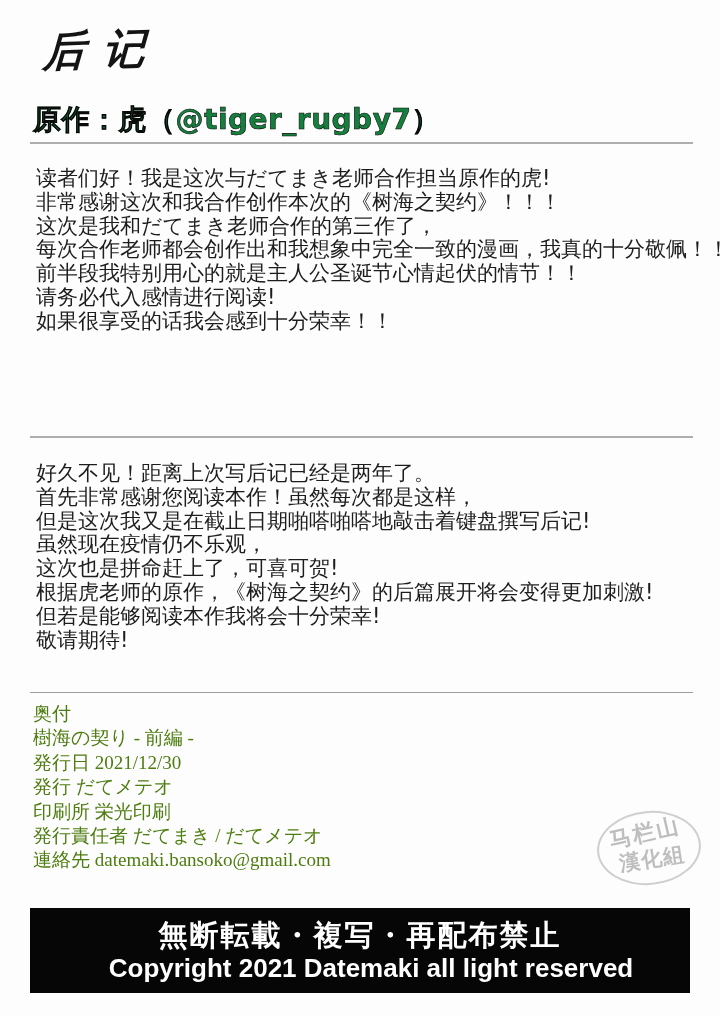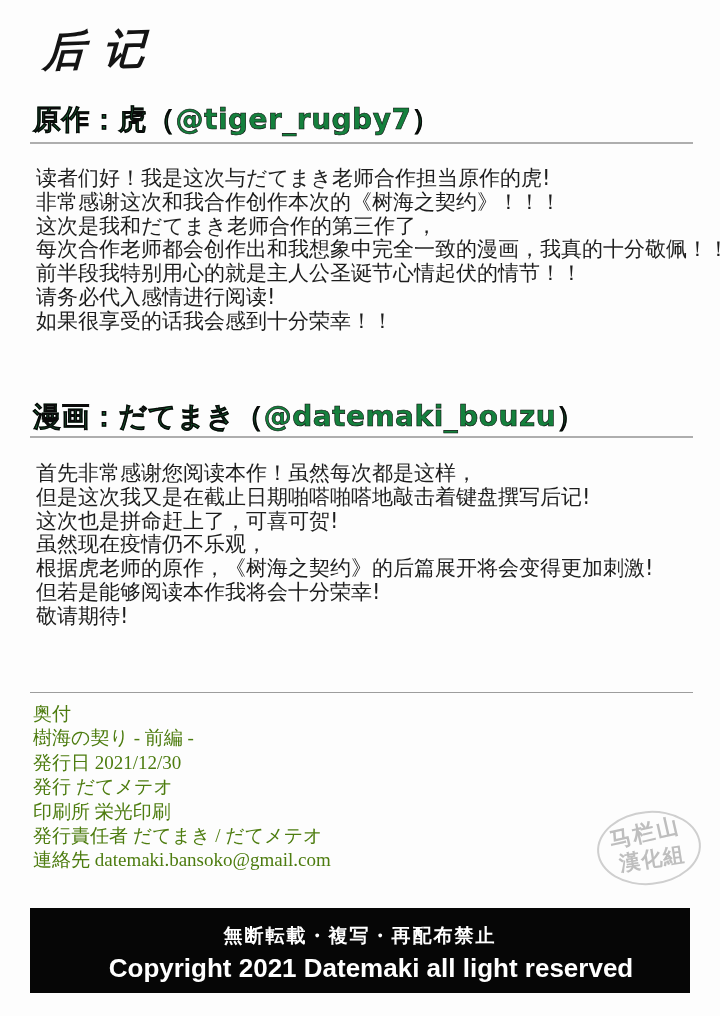--- a/index.html
+++ b/index.html
@@ -124,21 +124,21 @@
     left: 30px;
     top: 908px;
     width: 660px;
     height: 85px;
     background: #060606;
     color: #ffffff;
     text-align: center;
   }
   .footer-line1 {
     margin-top: 11px;
-    font-size: 19px;
+    font-size: 29px;
     font-weight: bold;
     letter-spacing: 2px;
     line-height: 33px;
   }
   .footer-line2 {
     margin-top: 2px;
     font-family: "Liberation Sans", sans-serif;
     font-size: 26px;
     font-weight: bold;
     line-height: 28px;
@@ -158,28 +158,28 @@
   <div class="para para-original">
     <div class="line">读者们好！我是这次与だてまき老师合作担当原作的虎!</div>
     <div class="line">非常感谢这次和我合作创作本次的《树海之契约》！！！</div>
     <div class="line">这次是我和だてまき老师合作的第三作了，</div>
     <div class="line">每次合作老师都会创作出和我想象中完全一致的漫画，我真的十分敬佩！！</div>
     <div class="line">前半段我特别用心的就是主人公圣诞节心情起伏的情节！！</div>
     <div class="line">请务必代入感情进行阅读!</div>
     <div class="line">如果很享受的话我会感到十分荣幸！！</div>
   </div>
 
-  <div class="section-header header-artist">漫画：だてまき（@datemaki_bouzu）</div>
   <div class="rule rule-2"></div>
 
   <div class="para para-artist">
+    <div class="line">好久不见！距离上次写后记已经是两年了。</div>
     <div class="line">首先非常感谢您阅读本作！虽然每次都是这样，</div>
     <div class="line">但是这次我又是在截止日期啪嗒啪嗒地敲击着键盘撰写后记!</div>
+    <div class="line">虽然现在疫情仍不乐观，</div>
     <div class="line">这次也是拼命赶上了，可喜可贺!</div>
-    <div class="line">虽然现在疫情仍不乐观，</div>
     <div class="line">根据虎老师的原作，《树海之契约》的后篇展开将会变得更加刺激!</div>
     <div class="line">但若是能够阅读本作我将会十分荣幸!</div>
     <div class="line">敬请期待!</div>
   </div>
 
   <div class="rule rule-3"></div>
 
   <div class="colophon">
     <div class="line">奥付</div>
     <div class="line">樹海の契り - 前編 -</div>

